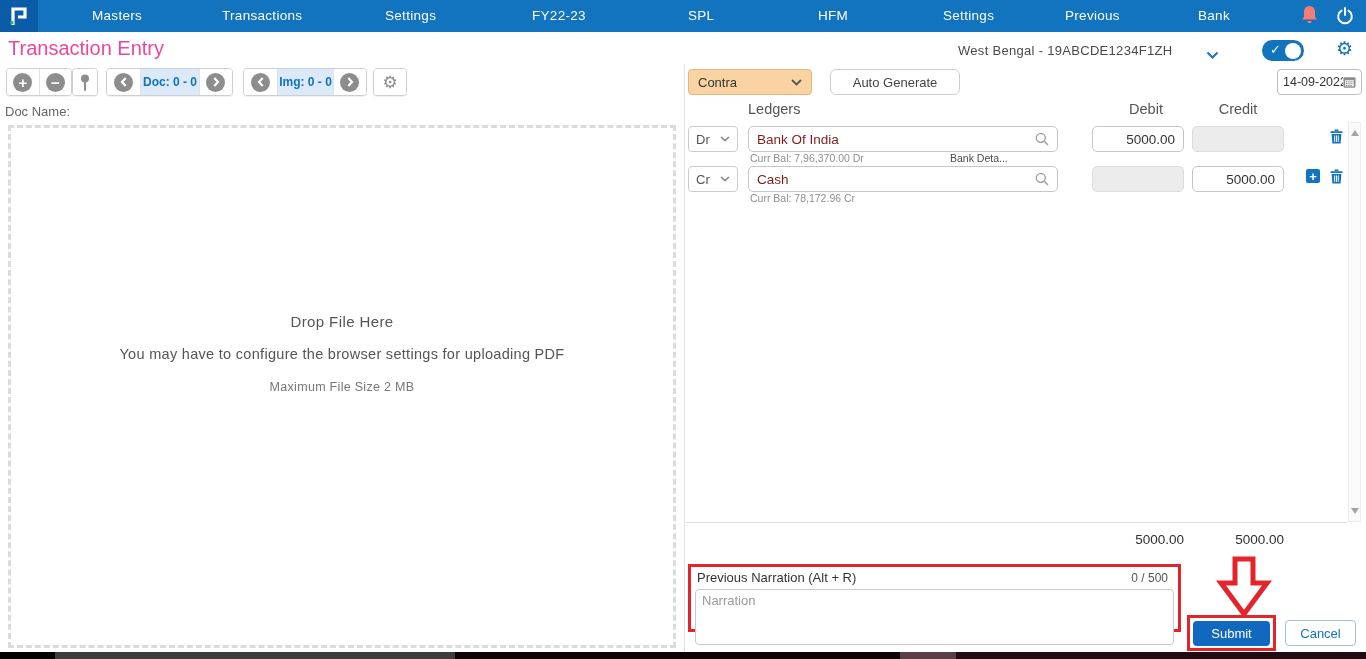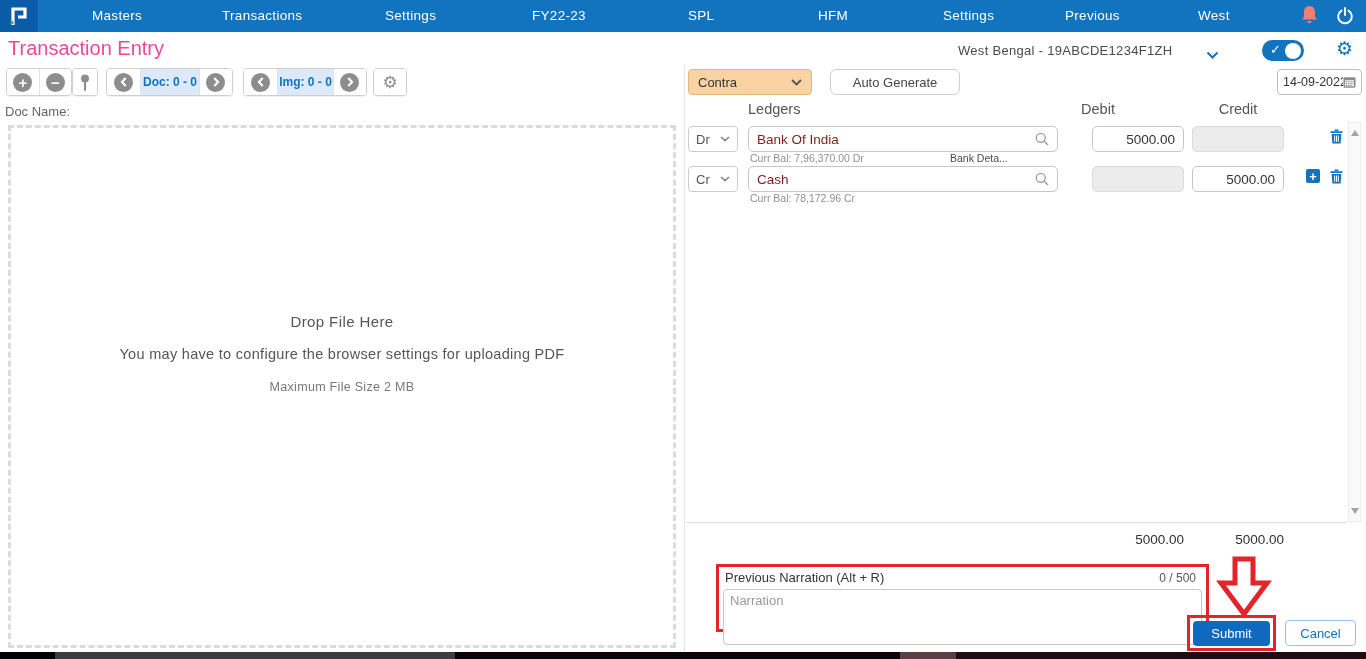--- a/index.html
+++ b/index.html
@@ -61,21 +61,21 @@
   .auto-gen { position:absolute; left:830px; top:69px; width:130px; height:26px; background:#fff;
     border:1px solid #CFCFCF; border-radius:6px; font-size:13px; color:#444;
     display:flex; align-items:center; justify-content:center; cursor:pointer; }
   .date-field { position:absolute; left:1277px; top:69px; width:85px; height:26px; background:#fff;
     border:1px solid #BDBDBD; border-radius:4px; display:flex; align-items:center; padding:0 5px; }
   .date-field input { border:0; outline:0; width:60px; font-size:12.5px; color:#333;
     font-family:"Liberation Sans",sans-serif; }
 
   .col-head { position:absolute; top:101px; font-size:14.5px; color:#555; }
   .head-ledgers { left:748px; }
-  .head-debit { left:1052px; width:92px; text-align:center; }
+  .head-debit { left:1100px; width:92px; text-align:center; }
   .head-credit { left:1192px; width:92px; text-align:center; }
 
   
   .drcr { position:absolute; width:50px; height:26px; border:1px solid #CBCBCB; border-radius:4px;
     background:#fff; display:flex; align-items:center; padding:0 7px; font-size:13px; color:#555; cursor:pointer; }
   .drcr svg { margin-left:auto; }
   .ledger-box { position:absolute; left:748px; width:310px; height:26px; border:1px solid #C6C6C6;
     border-radius:5px; background:#fff; display:flex; align-items:center; padding:0 8px; }
   .ledger-box input { border:0; outline:0; flex:1; font-size:13.5px; color:#7f1d1d;
     font-family:"Liberation Sans",sans-serif; background:transparent; }
@@ -95,21 +95,21 @@
   .tri-up { position:absolute; left:2px; top:7px; width:0; height:0;
     border-left:4px solid transparent; border-right:4px solid transparent; border-bottom:6px solid #A3A3A3; }
   .tri-down { position:absolute; left:2px; bottom:7px; width:0; height:0;
     border-left:4px solid transparent; border-right:4px solid transparent; border-top:6px solid #A3A3A3; }
 
   .hdivider { position:absolute; left:686px; top:522px; width:661px; height:1px; background:#DDD; }
   .total { position:absolute; top:532px; width:92px; text-align:right; font-size:13.5px; color:#2f2f2f; }
   .total-debit { left:1092px; } .total-credit { left:1192px; }
 
   
-  .narration-box { position:absolute; left:716px; top:564px; width:493px; height:68px;
+  .narration-box { position:absolute; left:688px; top:564px; width:493px; height:68px;
     border:3px solid #E3242B; background:#fff; }
   .narr-label { position:absolute; left:6px; top:3px; font-size:13px; color:#333; }
   .narr-counter { position:absolute; right:10px; top:4px; font-size:12px; color:#555; }
   .narr-textarea { position:absolute; left:4px; right:4px; top:22px; bottom:4px; width:calc(100% - 8px);
     height:56px; border:1px solid #C9C9C9; border-radius:4px; resize:none; padding:3px 6px;
     font-size:13px; color:#333; font-family:"Liberation Sans",sans-serif; outline:0; }
   .narr-textarea::placeholder { color:#999; }
 
   
   .red-arrow { position:absolute; left:1215px; top:556px; }
@@ -136,21 +136,21 @@
     </svg>
   </div>
   <span class="nav-item">Masters</span>
   <span class="nav-item">Transactions</span>
   <span class="nav-item">Settings</span>
   <span class="nav-item">FY22-23</span>
   <span class="nav-item">SPL</span>
   <span class="nav-item">HFM</span>
   <span class="nav-item">Settings</span>
   <span class="nav-item">Previous</span>
-  <span class="nav-item">West</span>
+  <span class="nav-item">Bank</span>
   <span class="bell">
     <svg width="19" height="21" viewBox="0 0 19 21">
       <path d="M9.5 1 C6 1 4 3.8 4 7 V11.5 L2.2 14.4 H16.8 L15 11.5 V7 C15 3.8 13 1 9.5 1 Z" fill="#F27D72"></path>
       <path d="M7.3 16 a2.2 2.2 0 0 0 4.4 0 Z" fill="#F27D72"></path>
     </svg>
   </span>
   <span class="power">
     <svg width="18" height="18" viewBox="0 0 18 18">
       <path d="M5.6 3.6 A6.8 6.8 0 1 0 12.4 3.6" fill="none" stroke="#fff" stroke-width="1.9" stroke-linecap="round"></path>
       <line x1="9" y1="1" x2="9" y2="8" stroke="#fff" stroke-width="1.9" stroke-linecap="round"></line>

